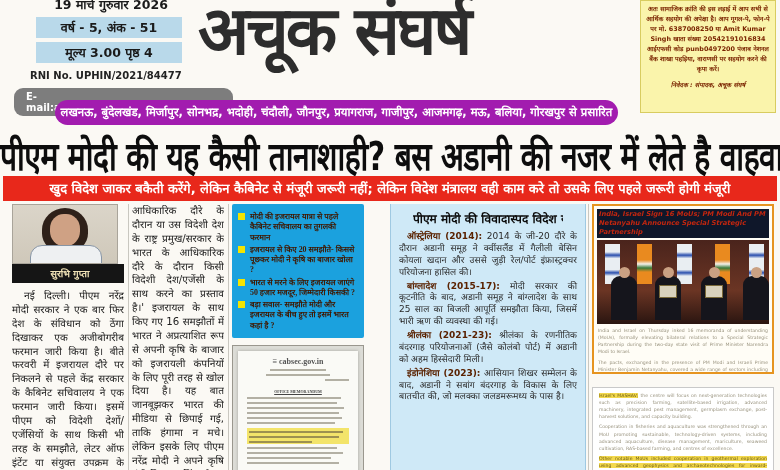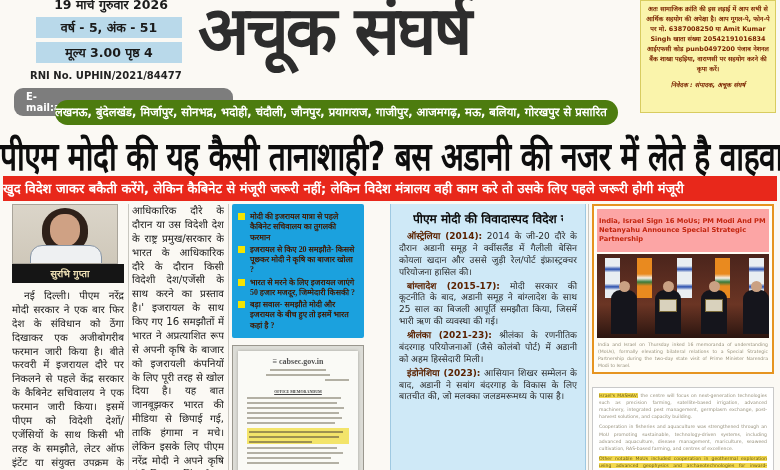--- a/index.html
+++ b/index.html
@@ -13,29 +13,29 @@
   .rni{margin:7px 0 0 16px;font-weight:bold;font-size:10px;color:#222;}
   .email-pill{margin:7px 0 0 0;display:inline-block;background:#7d7d7d;color:#fff;
               font-size:10px;font-weight:bold;padding:3px 12px;border-radius:9px;}
   .masthead{position:absolute;left:198px;top:-18px;width:430px;white-space:nowrap;overflow:hidden;
             font-size:67px;font-weight:900;color:#2d2d2d;letter-spacing:-3px;}
   .masthead-sub{position:absolute;left:330px;top:62px;font-size:16.5px;font-weight:bold;color:#3a3a3a;}
   .support-box{position:absolute;left:640px;top:0;width:136px;height:113px;background:#faf4ab;
                border:1px solid #d8cc60;box-sizing:border-box;padding:4px 5px;
                font-size:6.4px;font-weight:bold;color:#7a2400;text-align:center;line-height:1.55;}
   .support-sign{font-style:italic;margin-top:7px;}
-  .cities{position:absolute;left:55px;top:100px;width:563px;height:25px;background:#4d7c0f;
+  .cities{position:absolute;left:55px;top:100px;width:563px;height:25px;background:#a21caf;
           border-radius:14px;color:#fff;font-weight:bold;font-size:11.5px;line-height:25px;
-          white-space:nowrap;overflow:hidden;}
+          text-align:center;white-space:nowrap;overflow:hidden;}
   
   .headline{position:absolute;left:0;top:128px;width:780px;text-align:center;white-space:nowrap;
             font-size:30px;font-weight:900;color:#0d0d0d;letter-spacing:-0.5px;
             transform:scaleY(1.3);transform-origin:top center;}
   .subhead{position:absolute;left:3px;top:176px;width:774px;height:25px;background:#e8281b;
-           color:#fff;font-weight:bold;font-size:13px;line-height:25px;
+           color:#fff;font-weight:bold;font-size:13px;line-height:25px;text-align:center;
            white-space:nowrap;overflow:hidden;box-sizing:border-box;}
   
   .vsep{position:absolute;top:204px;bottom:0;width:1px;background:#c9c7c0;}
   .col{position:absolute;top:204px;bottom:0;overflow:hidden;}
   .col-1{left:12px;width:112px;}
   .col-2{left:132px;width:92px;}
   .col-3{left:232px;width:132px;font-family:Liberation Serif, serif;}
   .col-4{left:390px;width:196px;background:#cfe9f7;border-left:1px solid #9fc9e2;
          border-right:1px solid #9fc9e2;box-sizing:border-box;padding:6px 8px;}
   .col-5{left:592px;width:182px;}
@@ -70,21 +70,21 @@
   .doc-hl .dl{background:#9d9150;}
   .doc-sign{margin:8px 4px 0 auto;width:26px;height:2px;background:#b3b0a4;}
   
   .sb-title{font-size:12px;font-weight:900;color:#0c0c0c;white-space:nowrap;overflow:hidden;
             margin:0 14px 4px;}
   .sb-entry{font-size:9px;line-height:1.32;text-align:justify;color:#2a2a2a;margin:0 0 2px;
             text-indent:8px;}
   .sb-lead{font-weight:bold;color:#5a2200;}
   
   .panel1{border:2px solid #e69420;background:#fffdf6;box-sizing:border-box;padding:3px;height:170px;overflow:hidden;}
-  .p-head{background:#fca5a5;color:#c3260f;font-size:6.7px;font-weight:bold;line-height:1.35;padding:8px 2px;}
+  .p-head{background:#0f172a;color:#c3260f;font-size:6.7px;font-weight:bold;line-height:1.35;padding:1px 2px;font-style:italic;}
   .p-photo{position:relative;margin-top:2px;height:84px;background:linear-gradient(#4a241c,#6b3524 60%,#2a1510);overflow:hidden;}
   .flag{position:absolute;top:4px;width:15px;height:40px;}
   .flag-il{background:linear-gradient(#e9eef2 20%,#2a4fae 28%,#e9eef2 36%,#e9eef2 64%,#2a4fae 72%,#e9eef2 80%);}
   .flag-in{background:linear-gradient(#e98a1f 40%,#f4f0e8 50%,#3a7a3a 60%,#e98a1f 70%);}
   .man{position:absolute;bottom:4px;width:26px;height:44px;background:#15151c;border-radius:9px 9px 0 0;}
   .man .head{position:absolute;left:8px;top:-9px;width:11px;height:11px;border-radius:50%;background:#caa183;}
   .folder{position:absolute;bottom:26px;width:16px;height:11px;background:#d9d2bd;border:1px solid #7a6a3a;}
   .tiny{font-size:4.6px;line-height:1.55;text-align:justify;color:#97917c;margin:3px 1px 0;}
   .hl{background:#f3d94e;color:#6b5a10;}
   .panel2{margin-top:13px;border:1px solid #c9c9c9;background:#fff;box-sizing:border-box;

